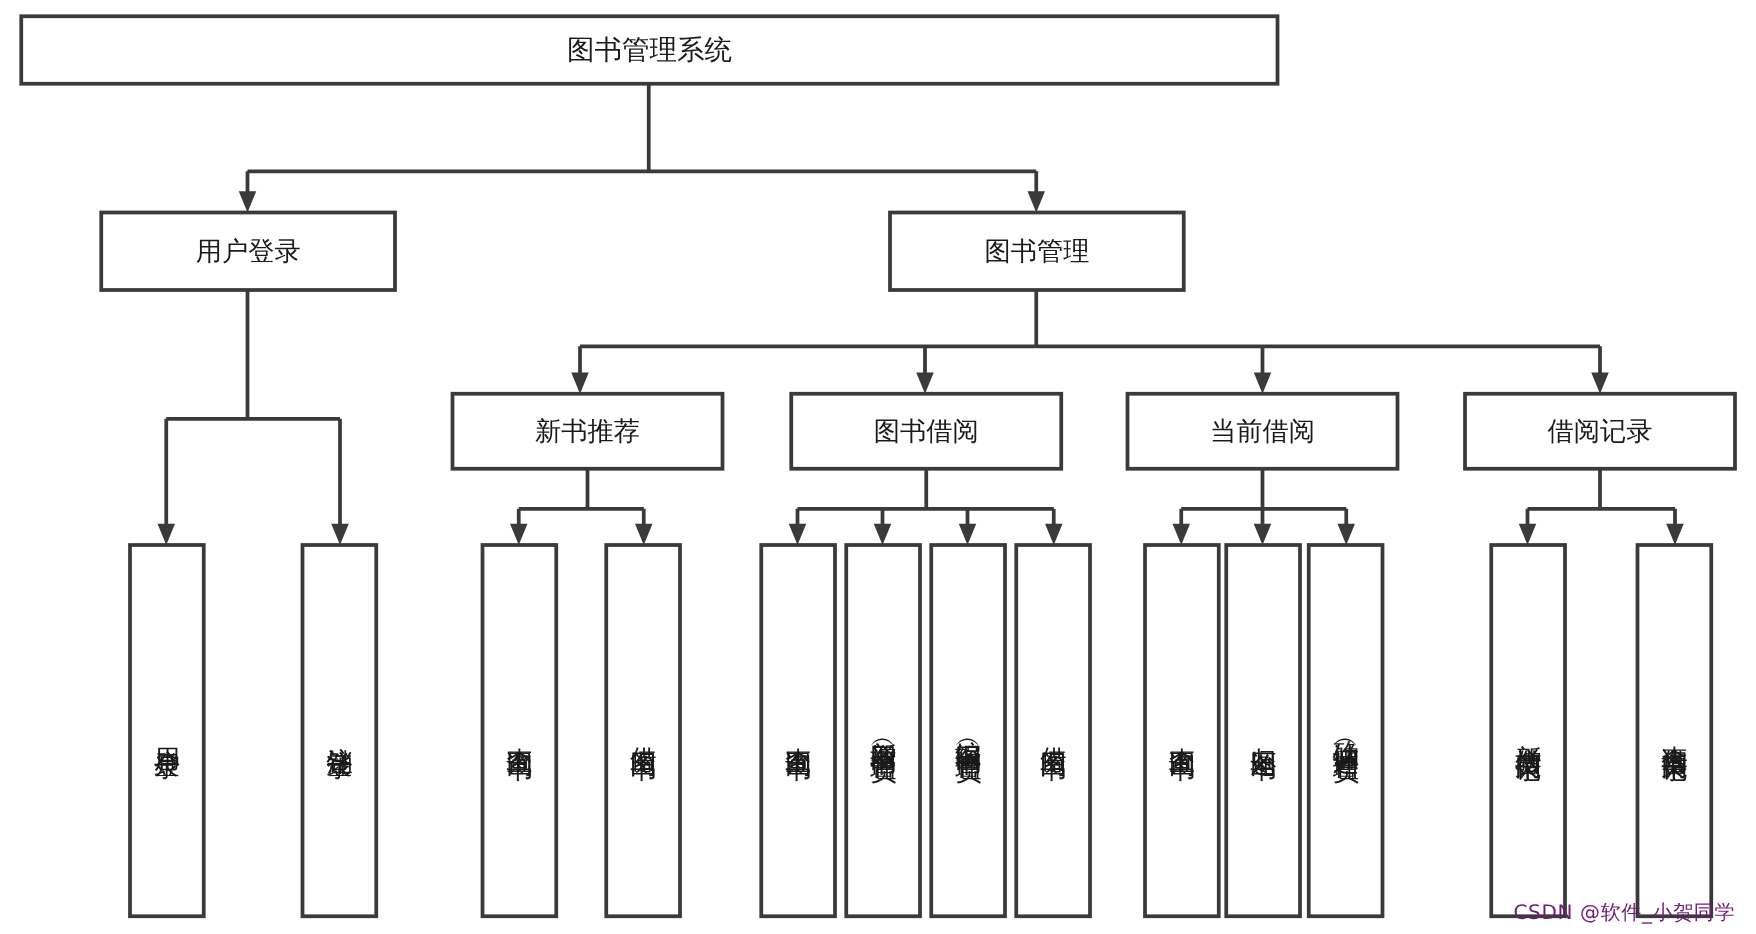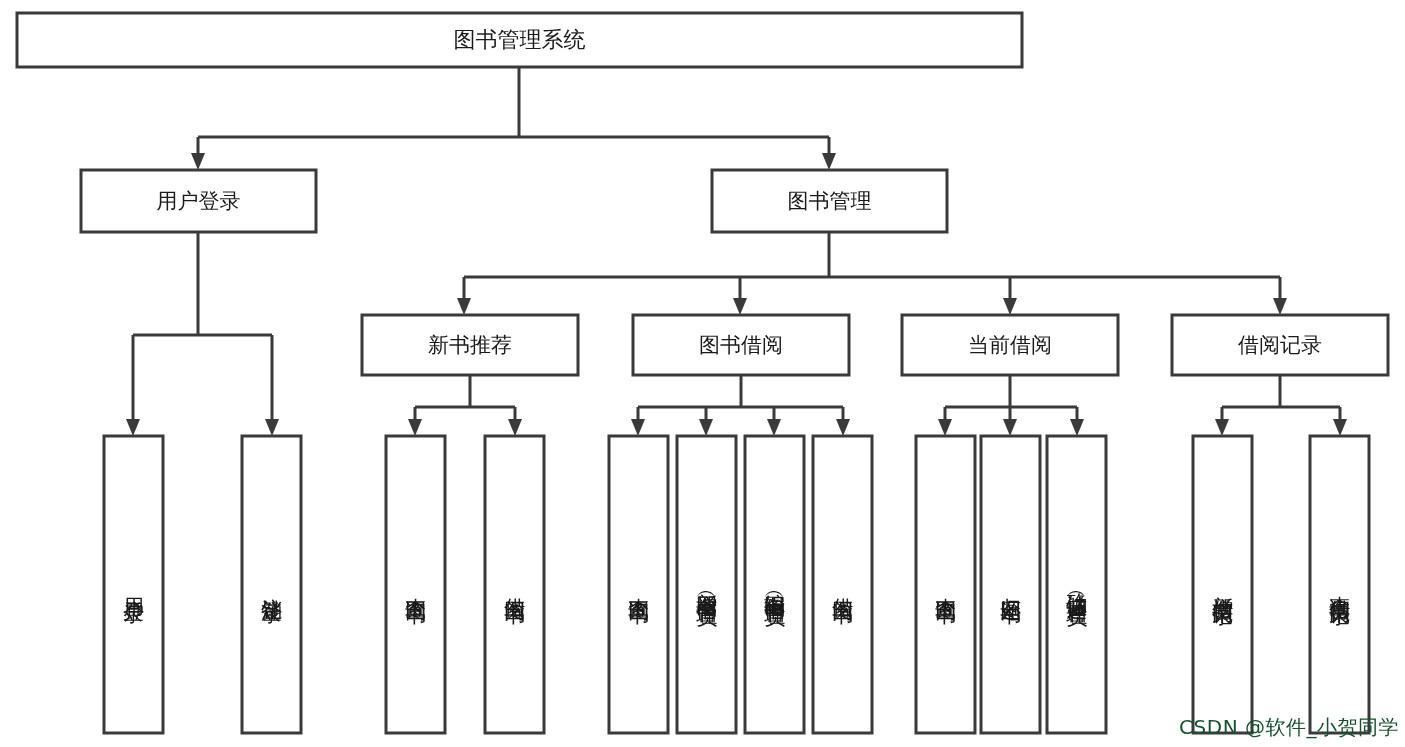--- a/index.html
+++ b/index.html
@@ -74,25 +74,25 @@
     letter-spacing: 2px;
     display: flex;
     align-items: center;
     justify-content: center;
     text-align: center;
     white-space: nowrap;
     pointer-events: none;
   }
   #watermark {
     position: absolute;
-    right: 6px;
+    right: 17px;
     bottom: 6px;
     font-family: "DejaVu Sans", "Liberation Sans", sans-serif;
-    font-size: 20px;
-    color: #14532d;
+    font-size: 16px;
+    color: #701a75;
     letter-spacing: 0.5px;
     white-space: nowrap;
   }
 </style>
 </head>
 <body>
 
 <div id="diagram-root">
 
   <svg id="tree-svg" viewBox="0 0 1405 747" xmlns="http://www.w3.org/2000/svg">

